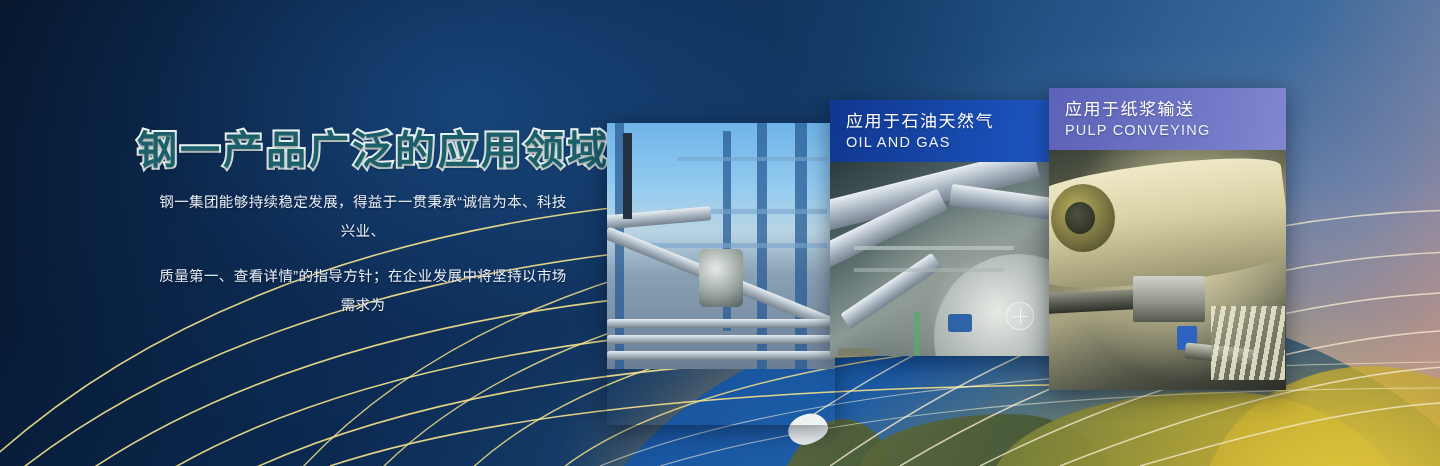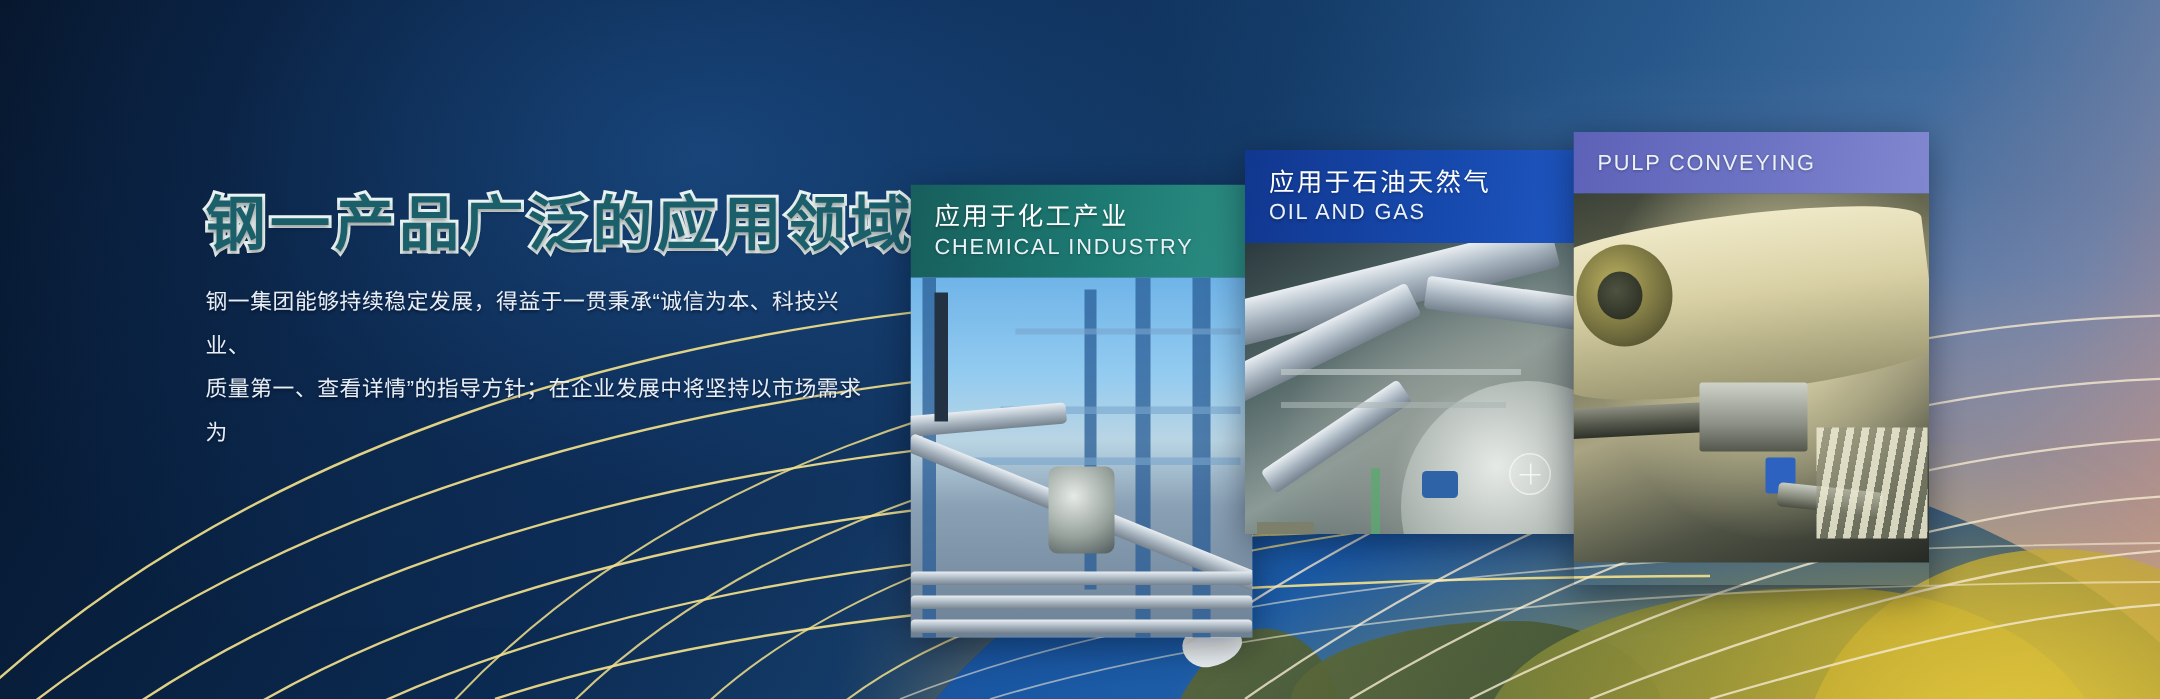--- a/index.html
+++ b/index.html
@@ -68,37 +68,37 @@
   .ice {
     position:absolute; left:228px; top:118px; width:40px; height:30px;
     background:#eef3f6; border-radius:55% 45% 60% 40%/50% 55% 45% 50%;
     transform:rotate(-12deg);
   }
 
   
   .curves { position:absolute; inset:0; width:1440px; height:466px; }
 
   
-  .copy { position:absolute; left:137px; top:129px; width:470px; }
+  .copy { position:absolute; left:137px; top:129px; width:470px;text-align:center; }
 
   .headline {
     font-size:40px; font-weight:bold; letter-spacing:3px;
     line-height:1.08; color:#1b5f6b;
     -webkit-text-stroke:4px #eaf4f3;
     paint-order:stroke fill;
     text-shadow:0 2px 3px rgba(0,0,0,.35);
     white-space:nowrap;
   }
   .body-copy {
     margin-top:16px; width:452px;
     font-size:14.5px; line-height:2.0; color:#e8eef6;
     letter-spacing:.4px;
     text-shadow:0 1px 2px rgba(0,10,30,.6);
   }
-  .body-copy p { margin:0; }
+  .body-copy p { margin:16px; }
 
   .cta {
     display:inline-flex; align-items:center; gap:6px;
     margin-top:14px; padding:6px 12px 6px 14px;
     border:1px solid #b9cfe0; background:rgba(255,255,255,.06);
     color:#f0f6fb; font-size:13.5px; letter-spacing:1px;
     cursor:pointer; text-decoration:none;
   }
   .cta .chev { display:inline-block; width:15px; height:15px; }
 
@@ -226,24 +226,20 @@
     <div class="headline">钢一产品广泛的应用领域</div>
 
     <div class="body-copy">
       <p>钢一集团能够持续稳定发展，得益于一贯秉承“诚信为本、科技兴业、</p>
       <p>质量第一、查看详情”的指导方针；在企业发展中将坚持以市场需求为</p>
     </div>
 
   </div>
 
   <div class="card" id="card-chemical">
-    <div class="card-head">
-      <div class="cn">应用于化工产业</div>
-      <div class="en">CHEMICAL INDUSTRY</div>
-    </div>
     <div class="card-photo">
       <div class="tex">
         <div class="beam" style="left:8px;  top:0;   width:9px;  height:246px;"></div>
         <div class="beam" style="left:116px;top:8px; width:8px;  height:200px;"></div>
         <div class="beam" style="left:150px;top:0;   width:10px; height:246px;"></div>
         <div class="beam" style="left:188px;top:0;   width:12px; height:246px;"></div>
         <div class="beam light" style="left:60px; top:86px; width:160px;height:5px;"></div>
         <div class="beam light" style="left:40px; top:120px;width:180px;height:5px;"></div>
         <div class="beam light" style="left:70px; top:34px; width:150px;height:4px;"></div>
         <div class="pipe" style="left:-6px; top:88px; width:110px;height:14px; transform:rotate(-5deg);"></div>
@@ -274,20 +270,21 @@
         <div style="position:absolute;left:118px;top:152px;width:24px;height:18px;background:#2f63a8;border-radius:3px;"></div>
         <div style="position:absolute;left:8px;top:186px;width:38px;height:58px;background:#7c7f6a;"></div>
         <div style="position:absolute;left:84px;top:150px;width:6px;height:99px;background:rgba(90,170,110,.75);"></div>
       </div>
       <div class="zoom-plus"></div>
     </div>
   </div>
 
   <div class="card" id="card-pulp">
     <div class="card-head">
+      <div class="cn">应用于纸浆输送</div>
       <div class="en">PULP CONVEYING</div>
     </div>
     <div class="card-photo">
       <div class="tex">
         <div class="roller" style="left:-10px;top:14px;width:248px;height:118px; transform:rotate(-7deg);"></div>
         <div style="position:absolute;left:2px;top:34px;width:64px;height:68px;border-radius:50%;
                     background:radial-gradient(circle at 40% 38%,#b9ae5e,#6e6a3c 62%,#3a3a26);"></div>
         <div style="position:absolute;left:16px;top:52px;width:30px;height:32px;border-radius:50%;
                     background:radial-gradient(circle at 42% 40%,#4e5340,#23261c);"></div>
         <div class="pipe" style="left:-10px;top:140px;width:160px;height:20px; transform:rotate(-3deg);

